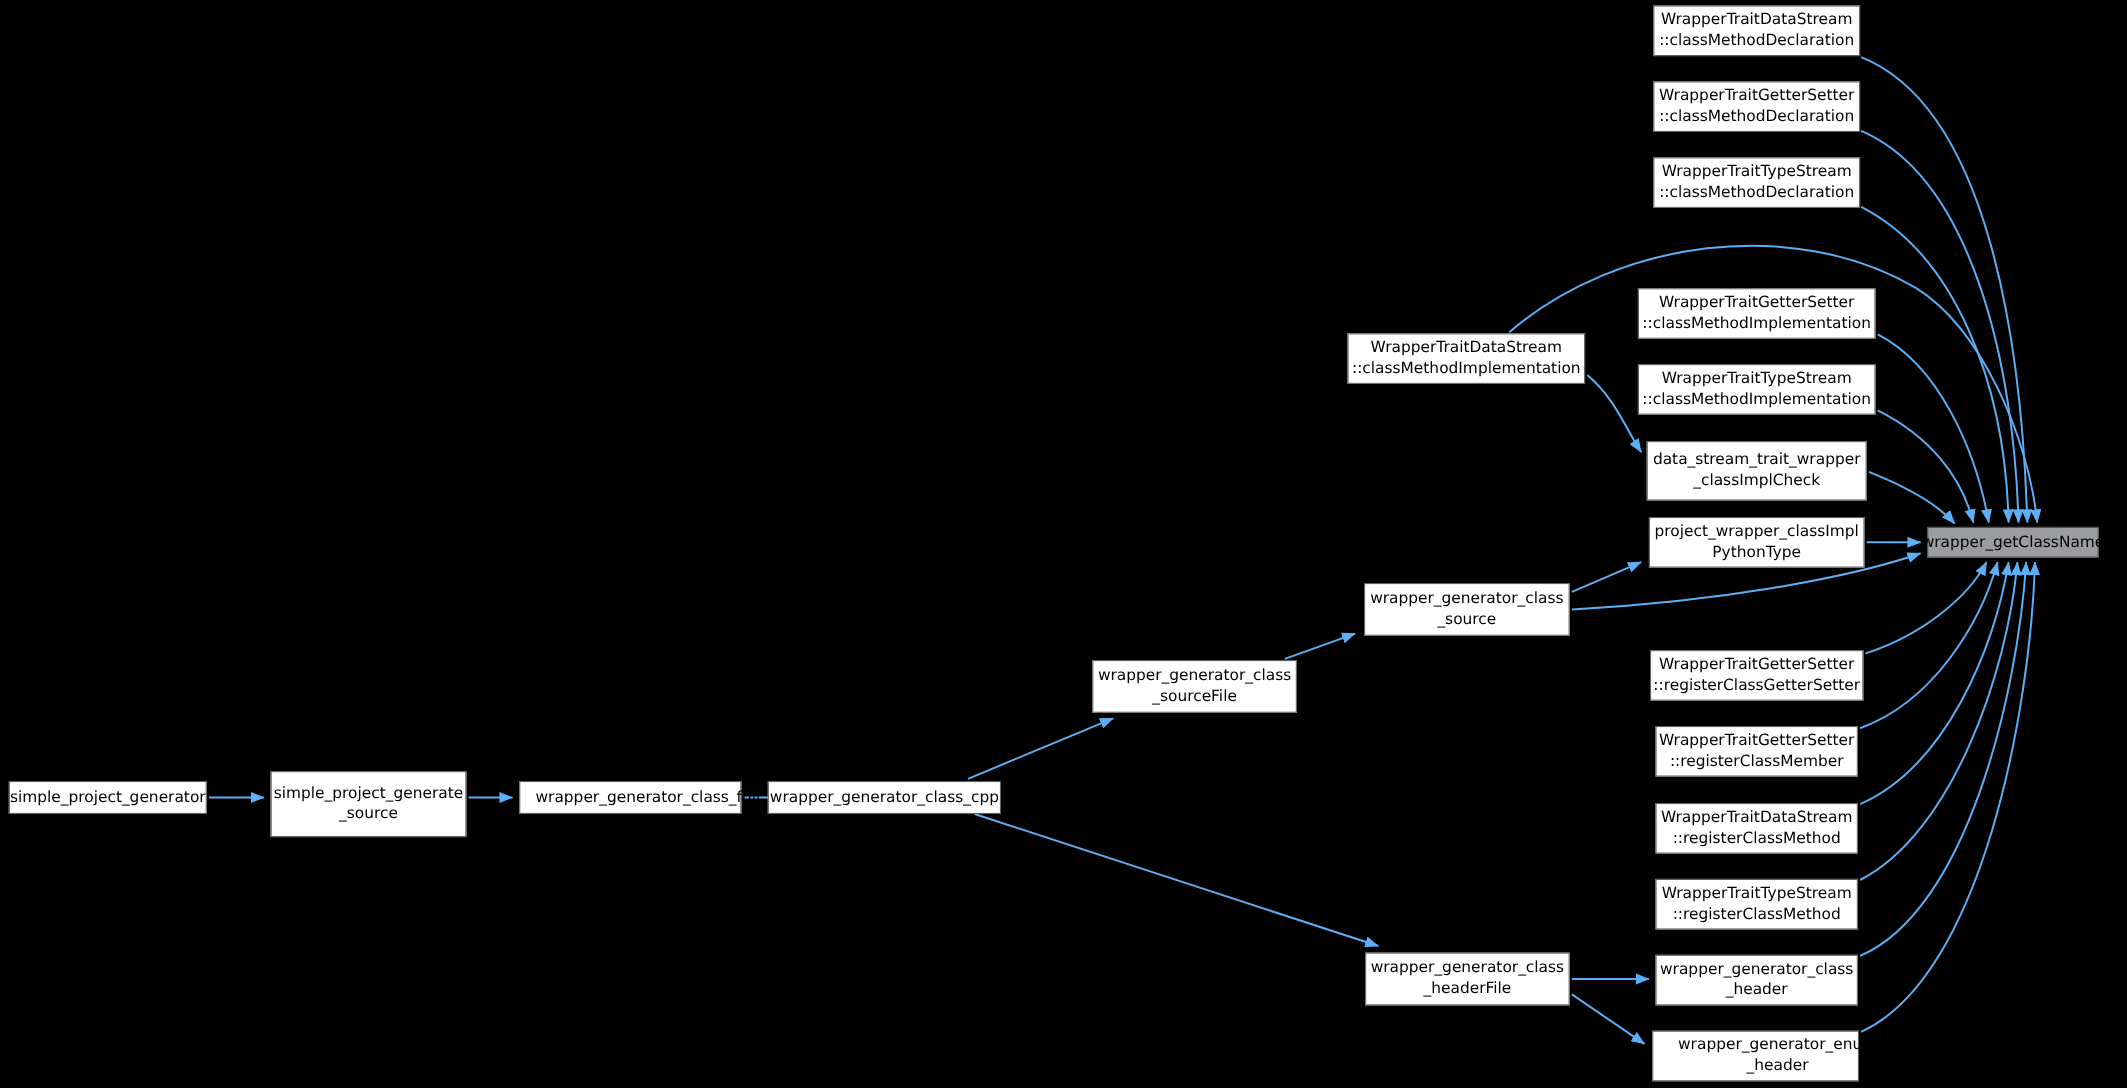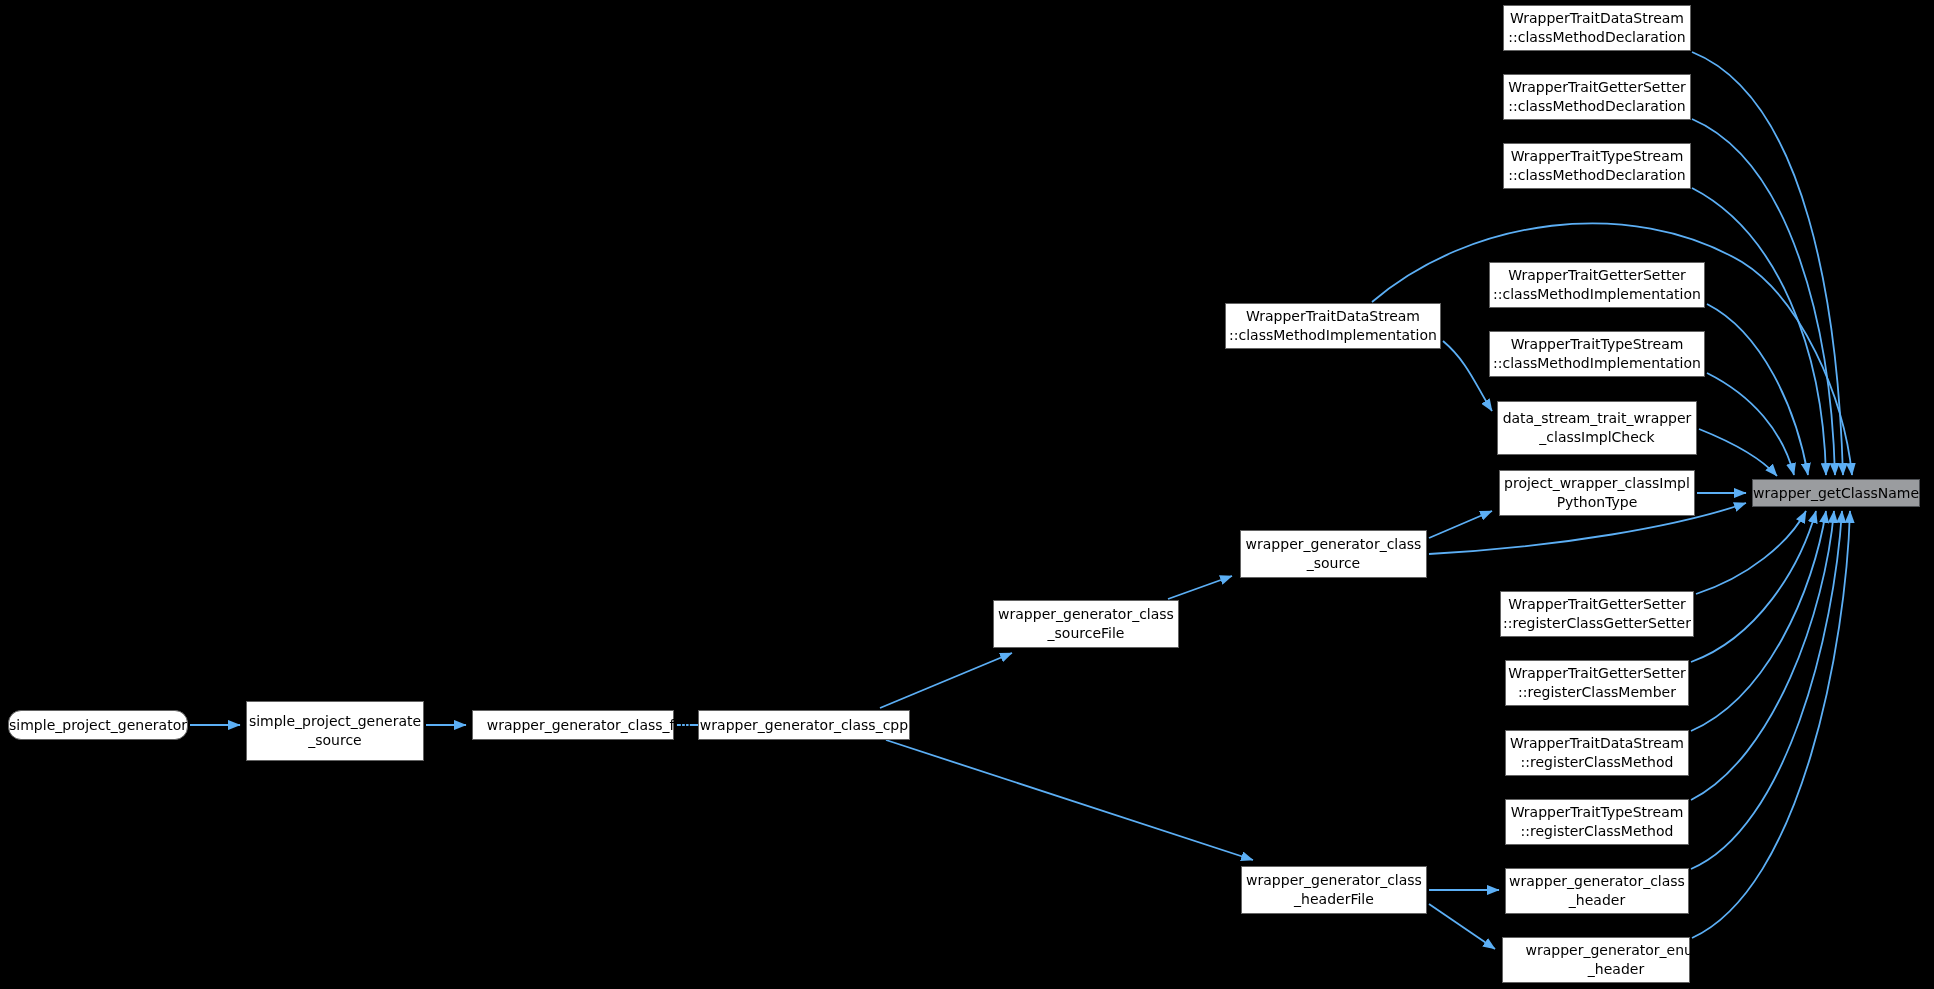--- a/index.html
+++ b/index.html
@@ -59,21 +59,21 @@
     <path class="edge" marker-end="url(#arrow)" d="M 1696 594 C 1748 577 1789 543 1806 511"></path>
     <path class="edge" marker-end="url(#arrow)" d="M 1691 662 C 1757 638 1800 568 1816 511"></path>
     <path class="edge" marker-end="url(#arrow)" d="M 1691 731 C 1767 698 1813 592 1826 511"></path>
     <path class="edge" marker-end="url(#arrow)" d="M 1691 800 C 1774 758 1825 612 1834 511"></path>
     <path class="edge" marker-end="url(#arrow)" d="M 1691 869 C 1787 828 1834 634 1842 511"></path>
     <path class="edge" marker-end="url(#arrow)" d="M 1692 938 C 1802 888 1846 644 1850 511"></path>
     <path class="edge" marker-end="url(#arrow)" d="M 1429 890 L 1499 890"></path>
     <path class="edge" marker-end="url(#arrow)" d="M 1429 904 L 1495 949"></path>
   </svg>
 
-  <div class="node" style="left:8px;top:710px;width:180px;height:30px;border-radius:13px;">simple_project_generator</div>
+  <div class="node" style="left:8px;top:710px;width:180px;height:30px;">simple_project_generator</div>
   <div class="node" style="left:246px;top:701px;width:178px;height:60px;">simple_project_generate
 _source</div>
   <div class="node" style="left:472px;top:710px;width:202px;height:30px;padding-left:32px;">wrapper_generator_class_full</div>
   <div class="node" style="left:698px;top:710px;width:212px;height:30px;">wrapper_generator_class_cpp</div>
   <div class="node" style="left:993px;top:600px;width:186px;height:48px;">wrapper_generator_class
 _sourceFile</div>
   <div class="node" style="left:1240px;top:530px;width:187px;height:48px;">wrapper_generator_class
 _source</div>
   <div class="node" style="left:1241px;top:866px;width:186px;height:48px;">wrapper_generator_class
 _headerFile</div>
@@ -98,15 +98,15 @@
   <div class="node" style="left:1505px;top:660px;width:184px;height:46px;">WrapperTraitGetterSetter
 ::registerClassMember</div>
   <div class="node" style="left:1505px;top:730px;width:184px;height:46px;">WrapperTraitDataStream
 ::registerClassMethod</div>
   <div class="node" style="left:1505px;top:799px;width:184px;height:46px;">WrapperTraitTypeStream
 ::registerClassMethod</div>
   <div class="node" style="left:1505px;top:868px;width:184px;height:46px;">wrapper_generator_class
 _header</div>
   <div class="node" style="left:1502px;top:937px;width:188px;height:46px;padding-left:40px;">wrapper_generator_enum
 _header</div>
-  <div class="node hl" style="left:1752px;top:479px;width:168px;height:28px;">wrapper_getClassName</div>
+  <div class="node hl" style="left:1752px;top:479px;width:156px;height:28px;">wrapper_getClassName</div>
 
 </div>
 
 </body></html>

